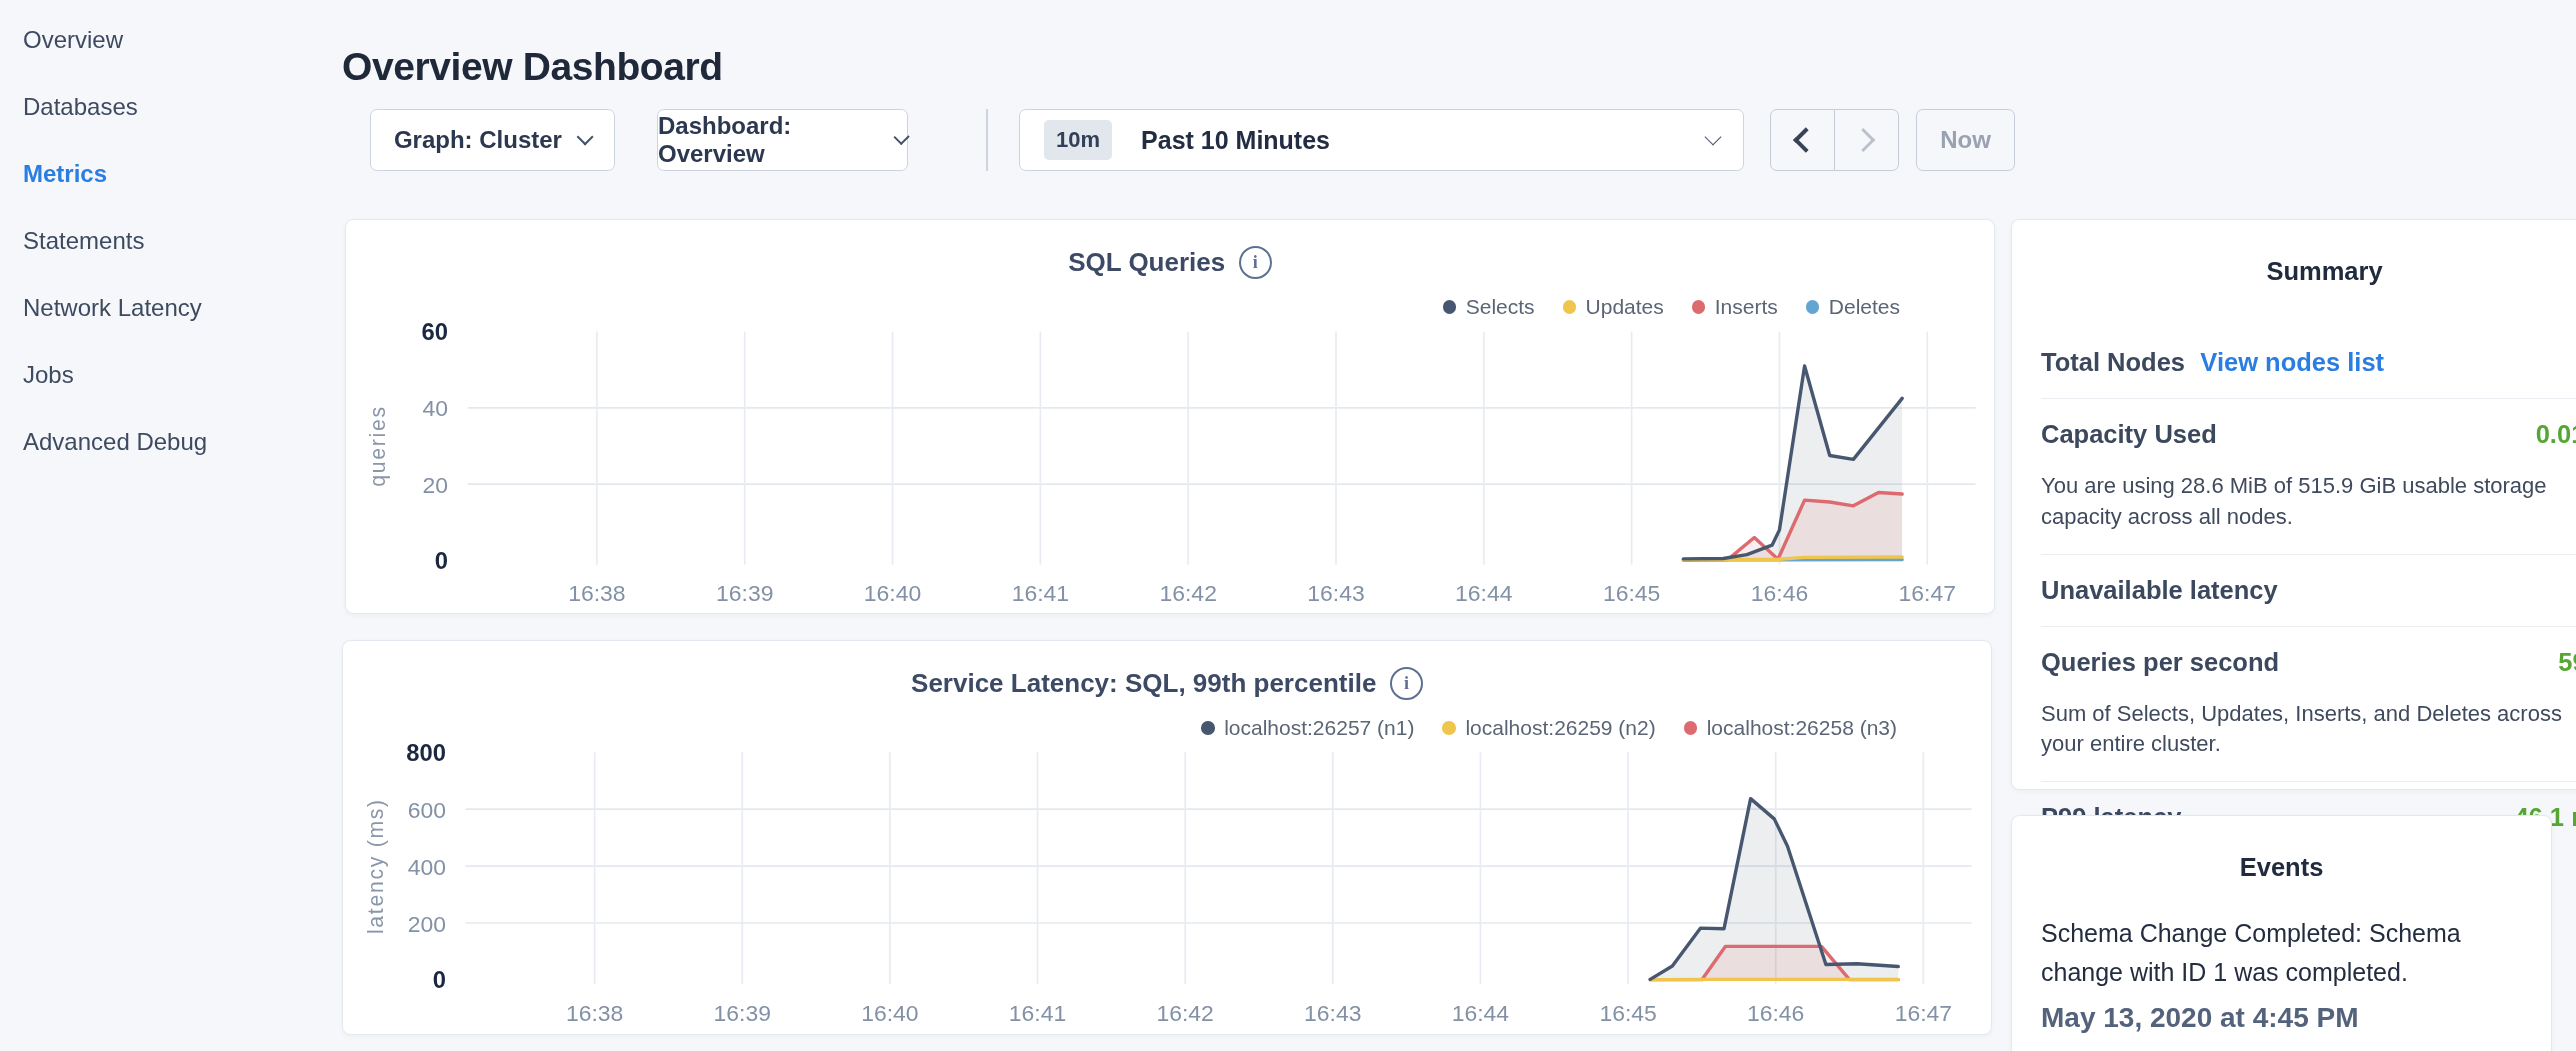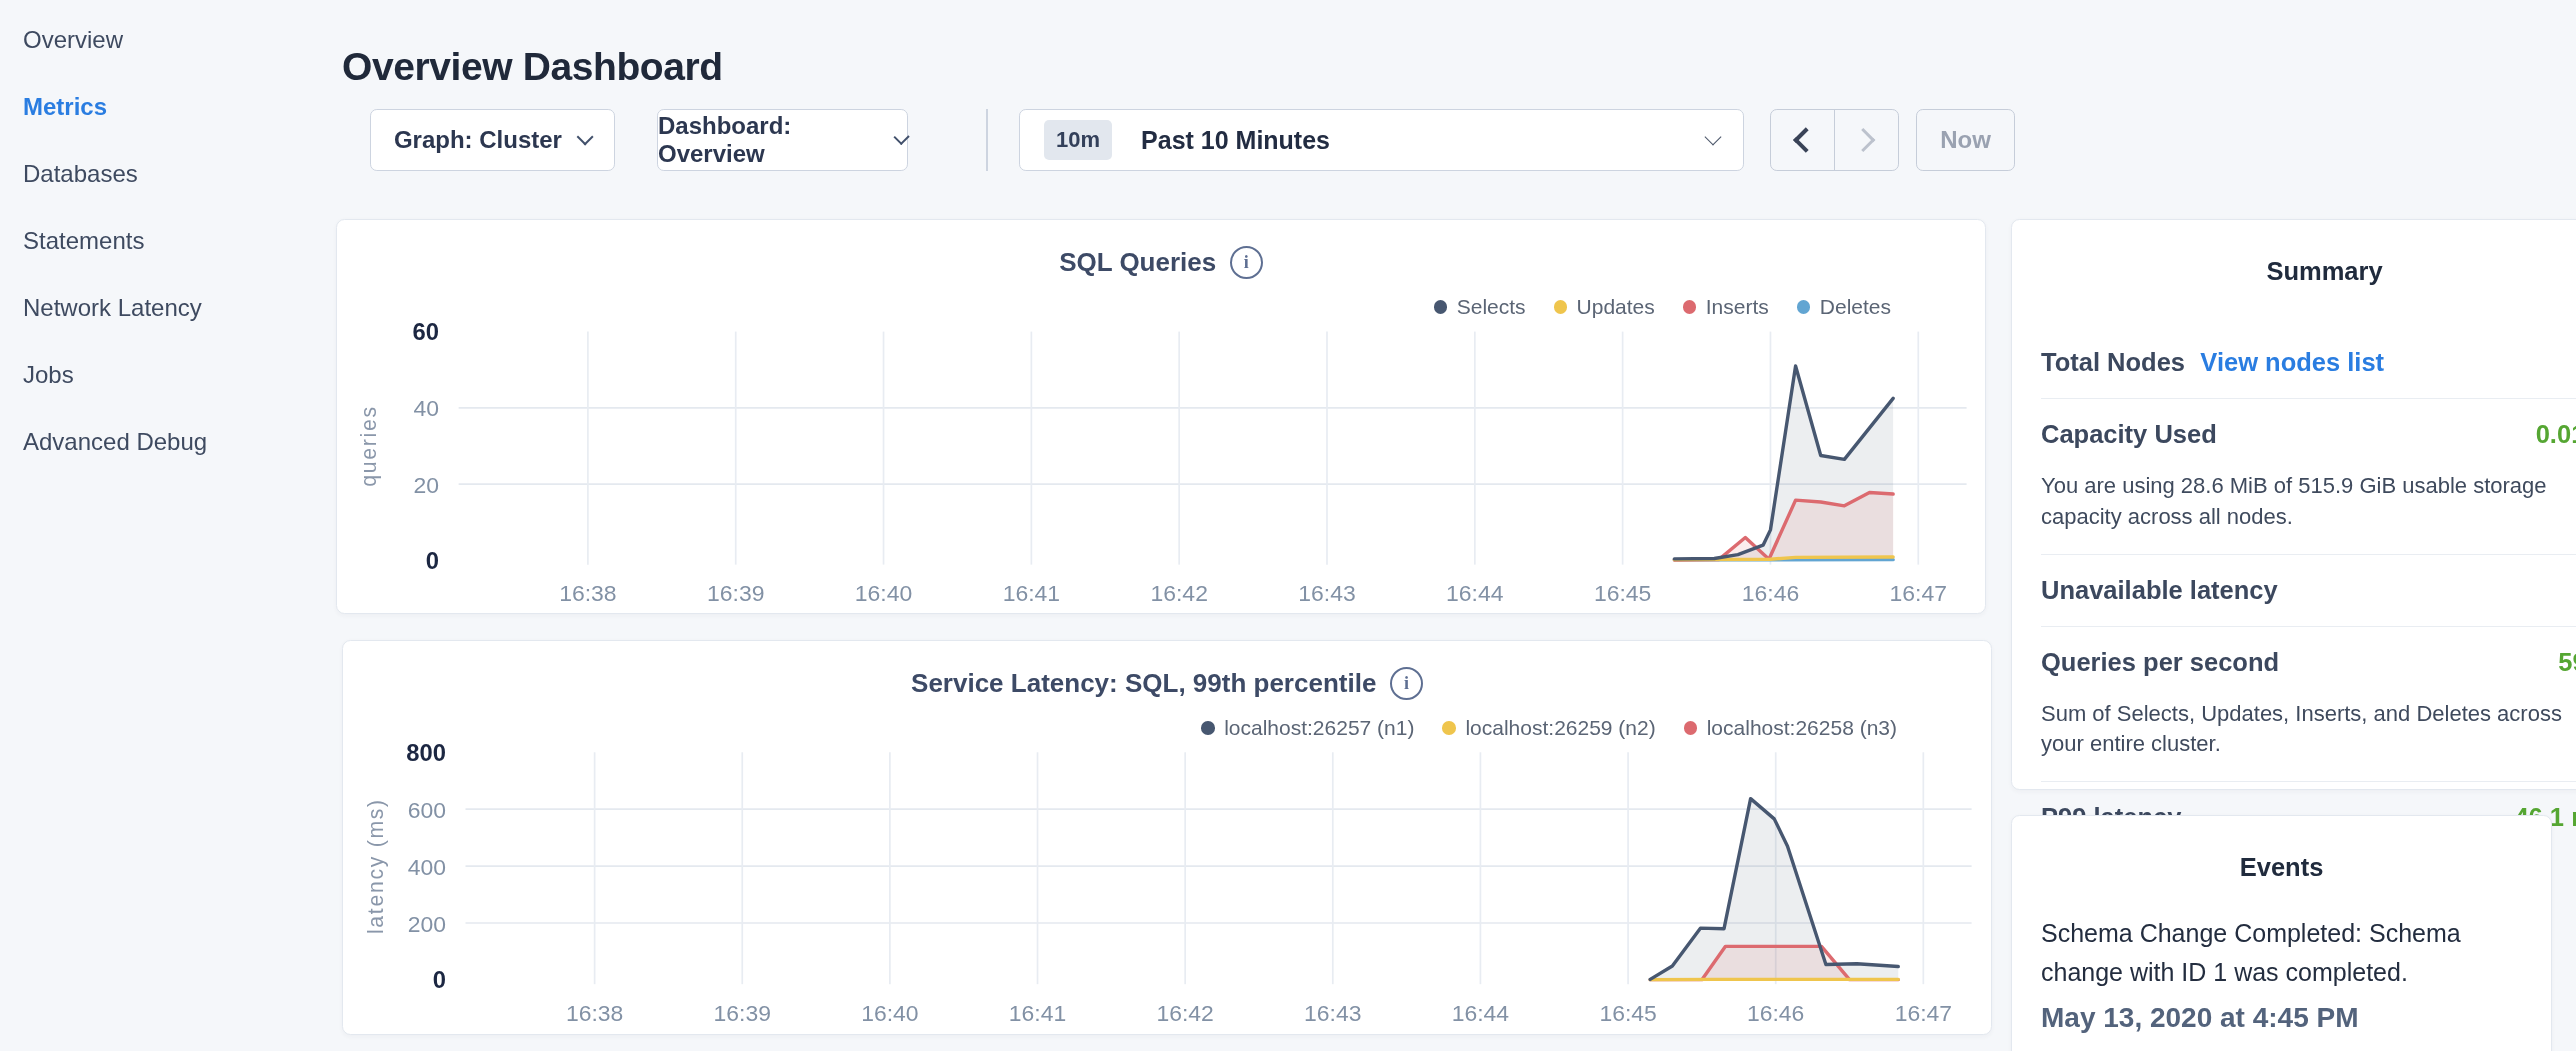--- a/index.html
+++ b/index.html
@@ -27,21 +27,21 @@
   .nav-arrows{position:absolute;left:1770px;top:109px;width:129px;height:62px;box-sizing:border-box;border:1.7px solid #c6cdd9;border-radius:6.8px;display:flex;}
   .arrow-cell{flex:1;display:flex;align-items:center;justify-content:center;cursor:pointer;}
   .arrow-cell:first-child{border-right:1.7px solid #c6cdd9;}
   .arr{display:inline-block;width:13.6px;height:13.6px;}
   .arr-left{border-left:4.3px solid #394357;border-bottom:4.3px solid #394357;transform:rotate(45deg);margin-left:6.8px;}
   .arr-right{border-left:3.4px solid #bcc2cd;border-bottom:3.4px solid #bcc2cd;transform:rotate(225deg);margin-right:6.8px;}
   .btn-now{position:absolute;left:1916px;top:109px;width:99px;height:62px;box-sizing:border-box;border:1.7px solid #c6cdd9;border-radius:6.8px;display:flex;align-items:center;justify-content:center;font-size:24px;font-weight:700;color:#9aa2b1;cursor:pointer;}
 
   
   .card{position:absolute;background:#fff;border:0.9px solid #e3e8ef;border-radius:8.5px;box-shadow:0 1.7px 4.3px rgba(40,50,70,0.04);box-sizing:border-box;}
-  .card-sql{left:336px;top:219px;width:1650px;height:395px;}
+  .card-sql{left:345px;top:219px;width:1650px;height:395px;}
   .card-latency{left:342px;top:640px;width:1650px;height:395px;}
   .card-summary{left:2011px;top:219px;width:627px;height:571px;}
   .card-events{left:2011px;top:815px;width:541px;height:340px;}
 
   
   .chart-title-row{position:absolute;top:25.5px;left:0;width:100%;display:flex;align-items:center;justify-content:center;gap:13.6px;}
   .chart-title{font-size:26px;font-weight:700;color:#3d4a66;}
   .info-icon{width:29px;height:29px;border:2.6px solid #5e6f92;border-radius:50%;display:flex;align-items:center;justify-content:center;font-size:18px;font-weight:700;color:#5e6f92;font-family:"Liberation Serif","DejaVu Serif",serif;cursor:pointer;}
   .chart-legend{position:absolute;top:75px;right:94px;display:flex;gap:28px;align-items:center;}
   .legend-item{display:flex;align-items:center;gap:9.4px;font-size:21px;color:#5b6575;}
@@ -68,22 +68,22 @@
   .event-text{margin-top:32px;font-size:25px;color:#232d3f;line-height:1.55;}
   .event-time{margin-top:10.2px;font-size:28px;color:#53637c;font-weight:bold;}
 </style>
 </head>
 <body>
 
 <div class="app">
 
   <nav class="sidebar">
     <div class="nav-item">Overview</div>
+    <div class="nav-item">Databases</div>
     <div class="nav-item active">Metrics</div>
-    <div class="nav-item">Databases</div>
     <div class="nav-item">Statements</div>
     <div class="nav-item">Network Latency</div>
     <div class="nav-item">Jobs</div>
     <div class="nav-item">Advanced Debug</div>
   </nav>
 
   <h1 class="page-title">Overview Dashboard</h1>
 
   <div class="btn btn-graph">
     <span>Graph: Cluster</span>

